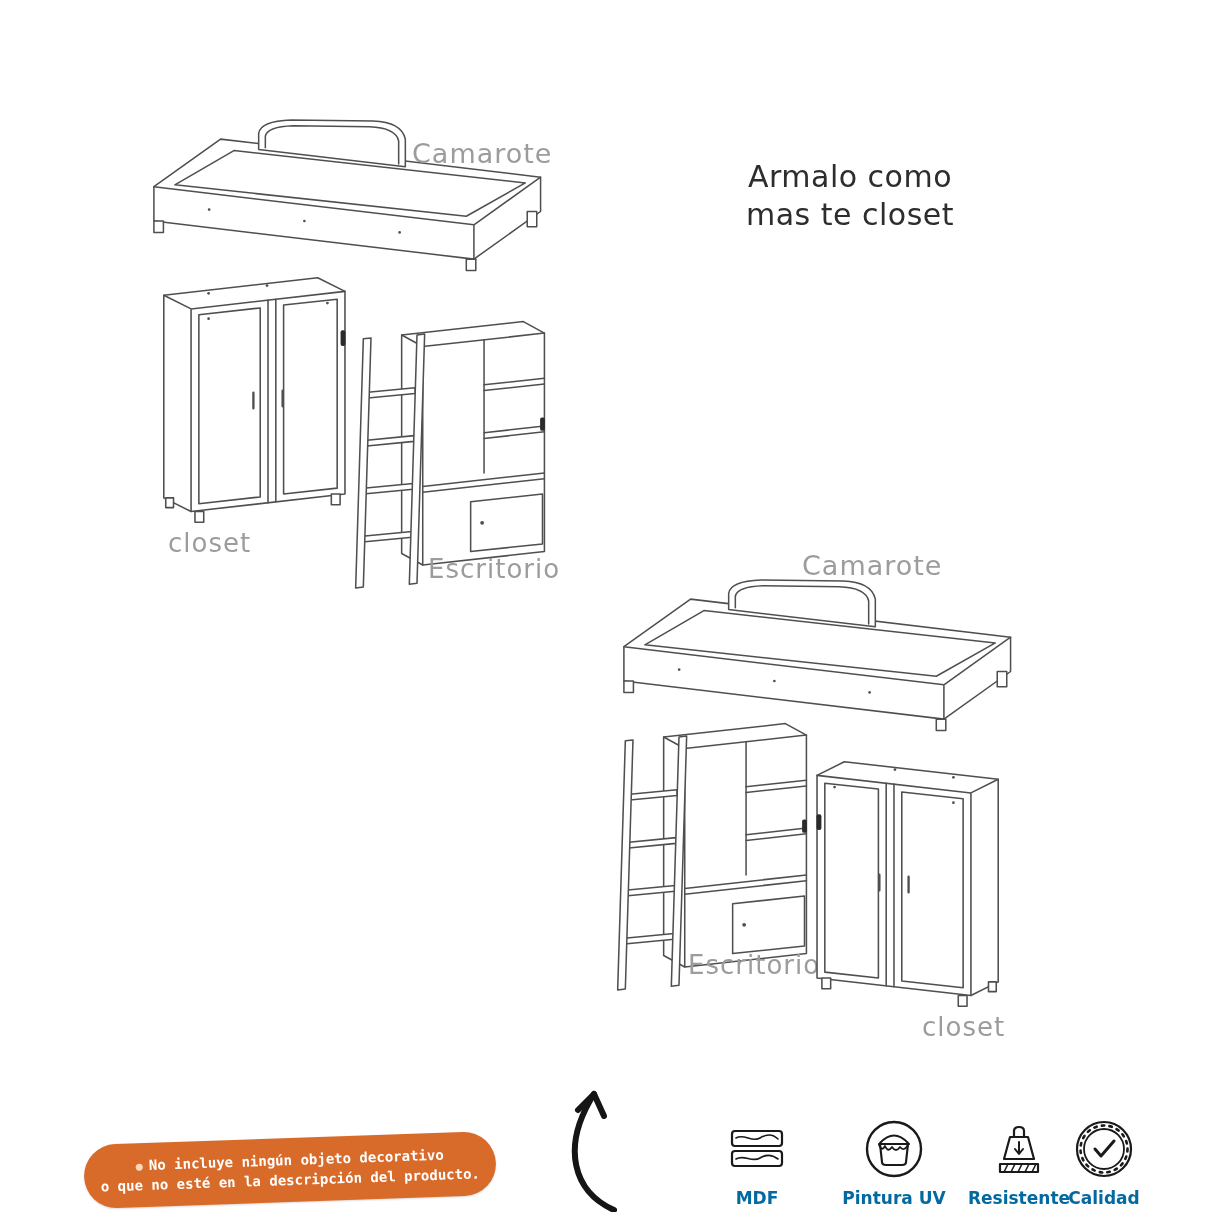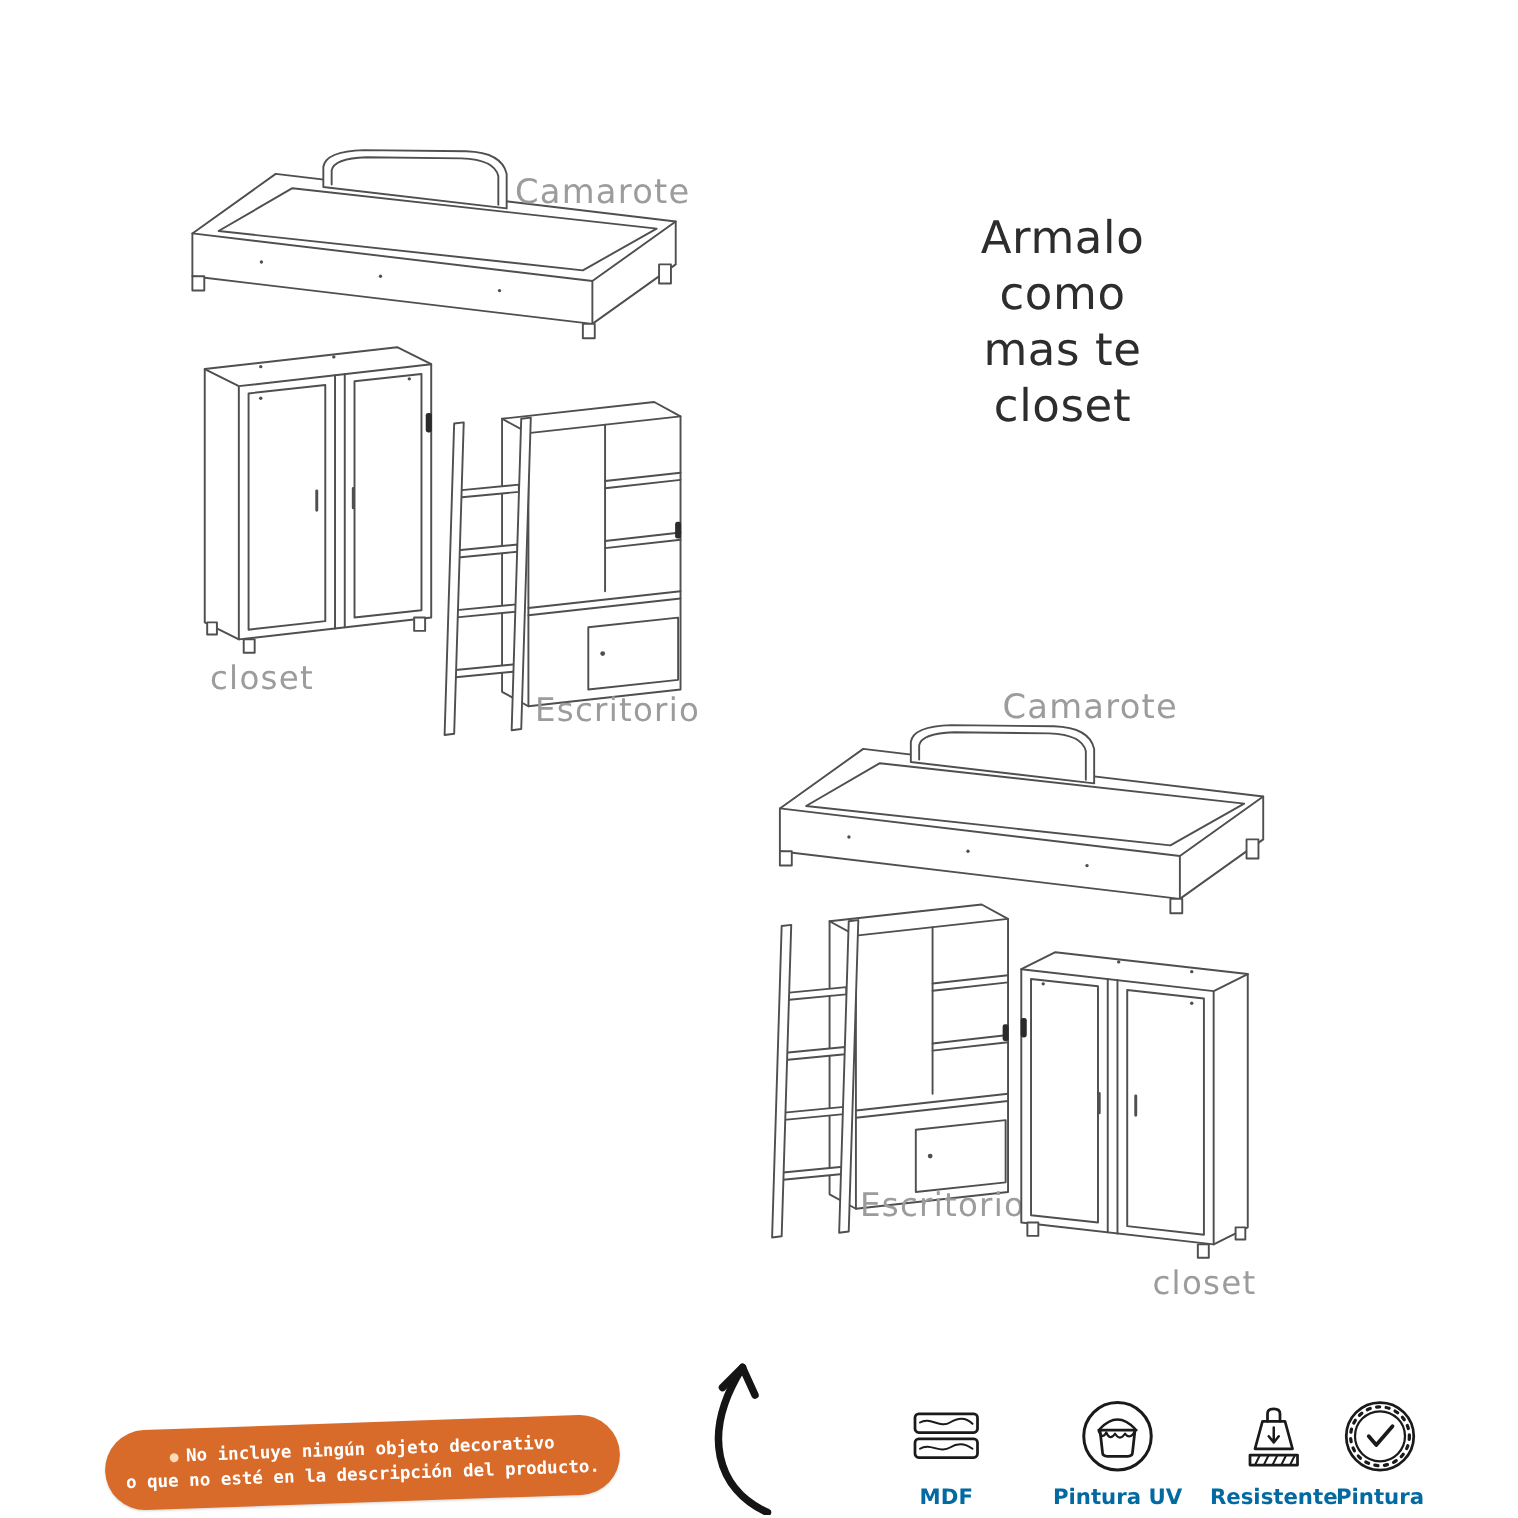--- a/index.html
+++ b/index.html
@@ -6,22 +6,22 @@
   .canvas{
     position:relative;width:1198px;height:1214px;background:#ffffff;
     overflow:hidden;font-family:"DejaVu Sans",sans-serif;
   }
   .art{position:absolute;}
   .label-gray{
     position:absolute;color:#9c9c9c;font-size:26px;letter-spacing:1px;
     font-family:"DejaVu Sans",sans-serif;white-space:nowrap;
   }
   .tagline{
-    position:absolute;left:730px;top:168px;width:240px;text-align:center;
-    color:#2d2d2d;font-size:36px;line-height:1.25;letter-spacing:0.5px;
+    position:absolute;left:730px;top:158px;width:240px;text-align:center;
+    color:#2d2d2d;font-size:30px;line-height:1.25;letter-spacing:0.5px;
   }
   .badge{
     position:absolute;left:84px;top:1138px;width:412px;height:64px;
     background:#d96b2a;border-radius:32px;transform:rotate(-2deg);
     display:flex;flex-direction:column;justify-content:center;align-items:center;
     color:#ffffff;font-family:"DejaVu Sans Mono",monospace;font-weight:bold;
     font-size:14px;line-height:1.45;box-shadow:0 1px 2px rgba(0,0,0,0.15);
   }
   .badge .bullet{color:#ffd9b8;margin-right:6px;font-size:12px;}
   .badge-line{white-space:nowrap;}
@@ -164,16 +164,16 @@
     <div class="flabel">Resistente</div>
   </div>
 
   <div class="feature" style="left:1044px">
     <svg class="icon" viewBox="0 0 62 62" fill="none" stroke="#1a1a1a" stroke-width="2.2" stroke-linecap="round" stroke-linejoin="round">
       <circle cx="31" cy="31" r="27"></circle>
       <circle cx="31" cy="31" r="23.5" stroke-width="2.6" stroke-dasharray="2.5 5.2"></circle>
       <circle cx="31" cy="31" r="20" stroke-width="1.8"></circle>
       <path d="M22,31 L28,38 L41,23" stroke-width="3"></path>
     </svg>
-    <div class="flabel">Pintura</div>
+    <div class="flabel">Calidad</div>
   </div>
 
 </div>
 
 </body></html>

